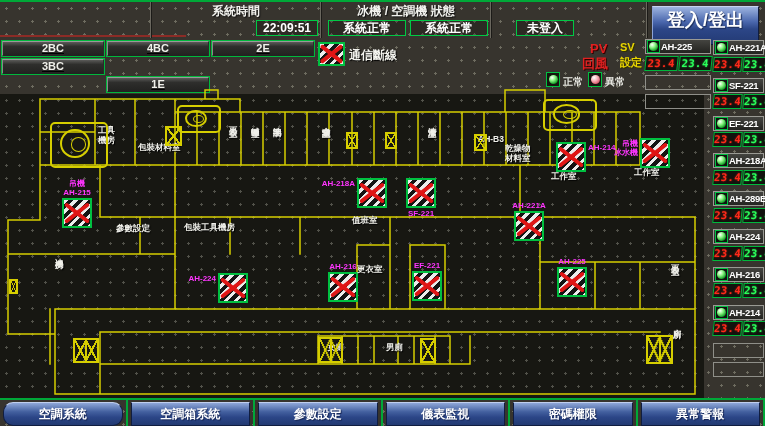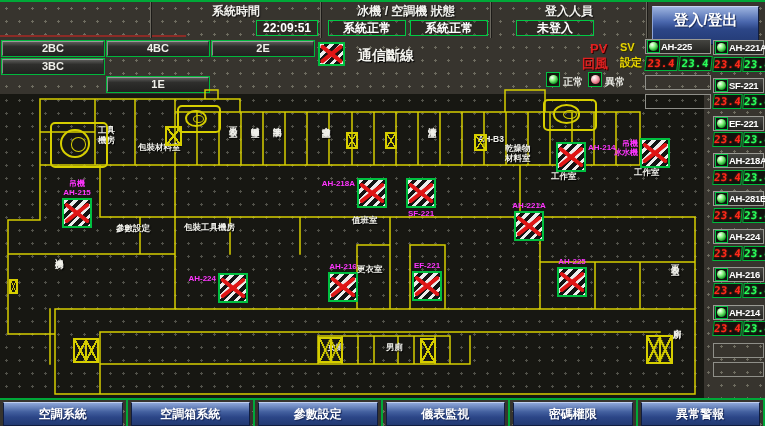--- a/index.html
+++ b/index.html
@@ -22,41 +22,41 @@
   #logo-text{margin-left:6px;line-height:1;}
   #logo-title{color:#cf1f2e;font-weight:bold;font-size:14px;letter-spacing:1px;}
   #logo-subtitle{color:#cf1f2e;font-size:6.5px;font-weight:bold;letter-spacing:.5px;margin-top:2px;}
   #logo-underline{position:absolute;left:0;top:33px;width:186px;height:2px;background:#8c2b26;}
   .sec-label{position:absolute;top:2px;height:15px;color:#f2f2ee;font-weight:bold;font-size:12px;text-align:center;line-height:15px;text-shadow:1px 1px 1px #111;}
   .gbox{position:absolute;top:18px;height:16px;border:1px solid #00c944;color:#fff;font-weight:bold;font-size:12px;text-align:center;line-height:14px;background:rgba(10,10,8,.25);}
   #login-btn{
     position:absolute;left:652px;top:4px;width:107px;height:39px;
     background:linear-gradient(#9db4e0,#4a67ad 40%,#2c4687 60%,#233a74);
     border:1px solid #101d40;border-top-color:#c6d4f0;border-left-color:#8ca3d6;
-    color:#fff;font-weight:bold;font-size:15px;text-align:center;line-height:26px;
+    color:#fff;font-weight:bold;font-size:18px;text-align:center;line-height:26px;
     text-shadow:1px 1px 1px #1a2a55;cursor:pointer;
   }
 
   
   #floor-grid{position:absolute;left:1px;top:38px;width:316px;height:54px;}
-  .fb-cell{position:absolute;border:1px solid #00b83c;padding:0;}
+  .fb-cell{position:absolute;border:1px solid #00b83c;padding:0;text-decoration:underline;}
   .fb-btn{
     width:100%;height:100%;
     background:linear-gradient(#5a5a58,#2e2e2c 35%,#232321);
     border:1px solid;border-color:#999 #2a2a2a #222 #888;
     color:#f0f0ea;font-weight:bold;font-size:11px;text-align:center;line-height:12px;
     cursor:pointer;
   }
 
   
   .hatch{background:repeating-linear-gradient(135deg,#ececec 0 3px,#141414 3px 7px);}
   #legend-x{position:absolute;left:318px;top:40px;width:27px;height:24px;border:2px solid #00c040;}
   .xbar{position:absolute;left:-2px;right:-2px;top:50%;height:4px;margin-top:-2px;background:#e01515;border-radius:2px;}
   .xbar.a{transform:rotate(38deg);} .xbar.b{transform:rotate(-38deg);}
-  #legend-comm{position:absolute;left:358px;top:45px;color:#f5f5f0;font-weight:bold;font-size:14px;text-shadow:1px 1px 1px #000;}
+  #legend-comm{position:absolute;left:349px;top:45px;color:#f5f5f0;font-weight:bold;font-size:12px;text-shadow:1px 1px 1px #000;}
   .leg-red{color:#e02020;font-weight:bold;font-size:13px;position:absolute;text-shadow:1px 1px 0 #300;}
   .leg-yel{color:#e8d400;font-weight:bold;font-size:11px;position:absolute;text-shadow:1px 1px 0 #330;}
   .led-box{position:absolute;width:14px;height:15px;border:1px solid #00c040;background:#15150f;display:flex;align-items:center;justify-content:center;}
   .led{width:9px;height:9px;border-radius:50%;}
   .led.green{background:radial-gradient(circle at 35% 30%,#fff,#8cf584 35%,#0f9a22 75%,#064d10);}
   .led.pink{background:radial-gradient(circle at 35% 30%,#fff,#f8b8c0 35%,#d9596c 75%,#7a2030);}
   .leg-txt{position:absolute;color:#e8e8e2;font-weight:bold;font-size:10px;}
 
   
   .eq-name{position:absolute;height:15px;border:1px solid #9a9a94;background:linear-gradient(#444440,#232320);display:flex;align-items:center;cursor:pointer;}
@@ -93,21 +93,21 @@
   
   #bottom-nav{position:absolute;left:0;top:396px;width:765px;height:30px;border-top:2px solid #00a838;}
   .nav-cell{position:absolute;top:0;height:28px;border-right:2px solid #00a838;padding:2px 3px;}
   .nav-btn{
     width:100%;height:100%;
     background:linear-gradient(#8ea7d8,#43609f 40%,#2b4587 65%,#223a72);
     border:1px solid #101d40;border-top-color:#c0cfee;
     color:#fff;font-weight:bold;font-size:12px;text-align:center;line-height:22px;
     text-shadow:1px 1px 1px #152451;cursor:pointer;
   }
-  .nav-btn.active{background:linear-gradient(#7License90bb,#3a5494 40%,#253e7a 65%,#1d3263);}
+  .nav-btn.active{background:linear-gradient(#7License90bb,#3a5494 40%,#253e7a 65%,#1d3263);border-radius:10px;}
 </style>
 </head>
 <body>
 
 <div id="screen">
 
   <div id="topbar">
     <div id="logo-underline"></div>
 
     <div class="vsep" style="left:150px"></div>
@@ -115,22 +115,21 @@
     <div class="vsep" style="left:490px"></div>
     <div class="vsep" style="left:646px"></div>
 
     <div class="sec-label" style="left:152px;width:168px">系統時間</div>
     <div class="gbox" style="left:256px;width:62px">22:09:51</div>
 
     <div class="sec-label" style="left:322px;width:168px">冰機 / 空調機 狀態</div>
     <div class="gbox" style="left:328px;width:78px">系統正常</div>
     <div class="gbox" style="left:410px;width:78px">系統正常</div>
 
-    <div class="sec-label" style="left:492px;width:154px">登入人員</div>
-    <div class="gbox" style="left:516px;width:78px">未登入</div>
+    <div class="gbox" style="left:516px;width:58px">未登入</div>
 
     <div id="login-btn">登入/登出</div>
   </div>
 
   <div id="floor-grid">
       <div class="fb-cell" style="left: 0px; top: 0px; width: 104px; height: 17px;">
         <div class="fb-btn">2BC</div>
       </div>
       <div class="fb-cell" style="left: 105px; top: 0px; width: 104px; height: 17px;">
         <div class="fb-btn">4BC</div>
@@ -387,21 +386,21 @@
         <div class="nm">AH-218A</div>
       </div>
       <div class="eq-vals" style="left: 713px; top: 167.9px; width: 51px;">
         <div class="sevseg pv">23.4</div>
         <div class="sevseg sv">23.4</div>
       </div>
       <div class="eq-name" style="left: 713px; top: 189.2px; width: 51px;">
         <div class="led-sq">
           <div class="led green"></div>
         </div>
-        <div class="nm">AH-281B</div>
+        <div class="nm">AH-289B</div>
       </div>
       <div class="eq-vals" style="left: 713px; top: 205.7px; width: 51px;">
         <div class="sevseg pv">23.4</div>
         <div class="sevseg sv">23.4</div>
       </div>
       <div class="eq-name" style="left: 713px; top: 227px; width: 51px;">
         <div class="led-sq">
           <div class="led green"></div>
         </div>
         <div class="nm">AH-224</div>

